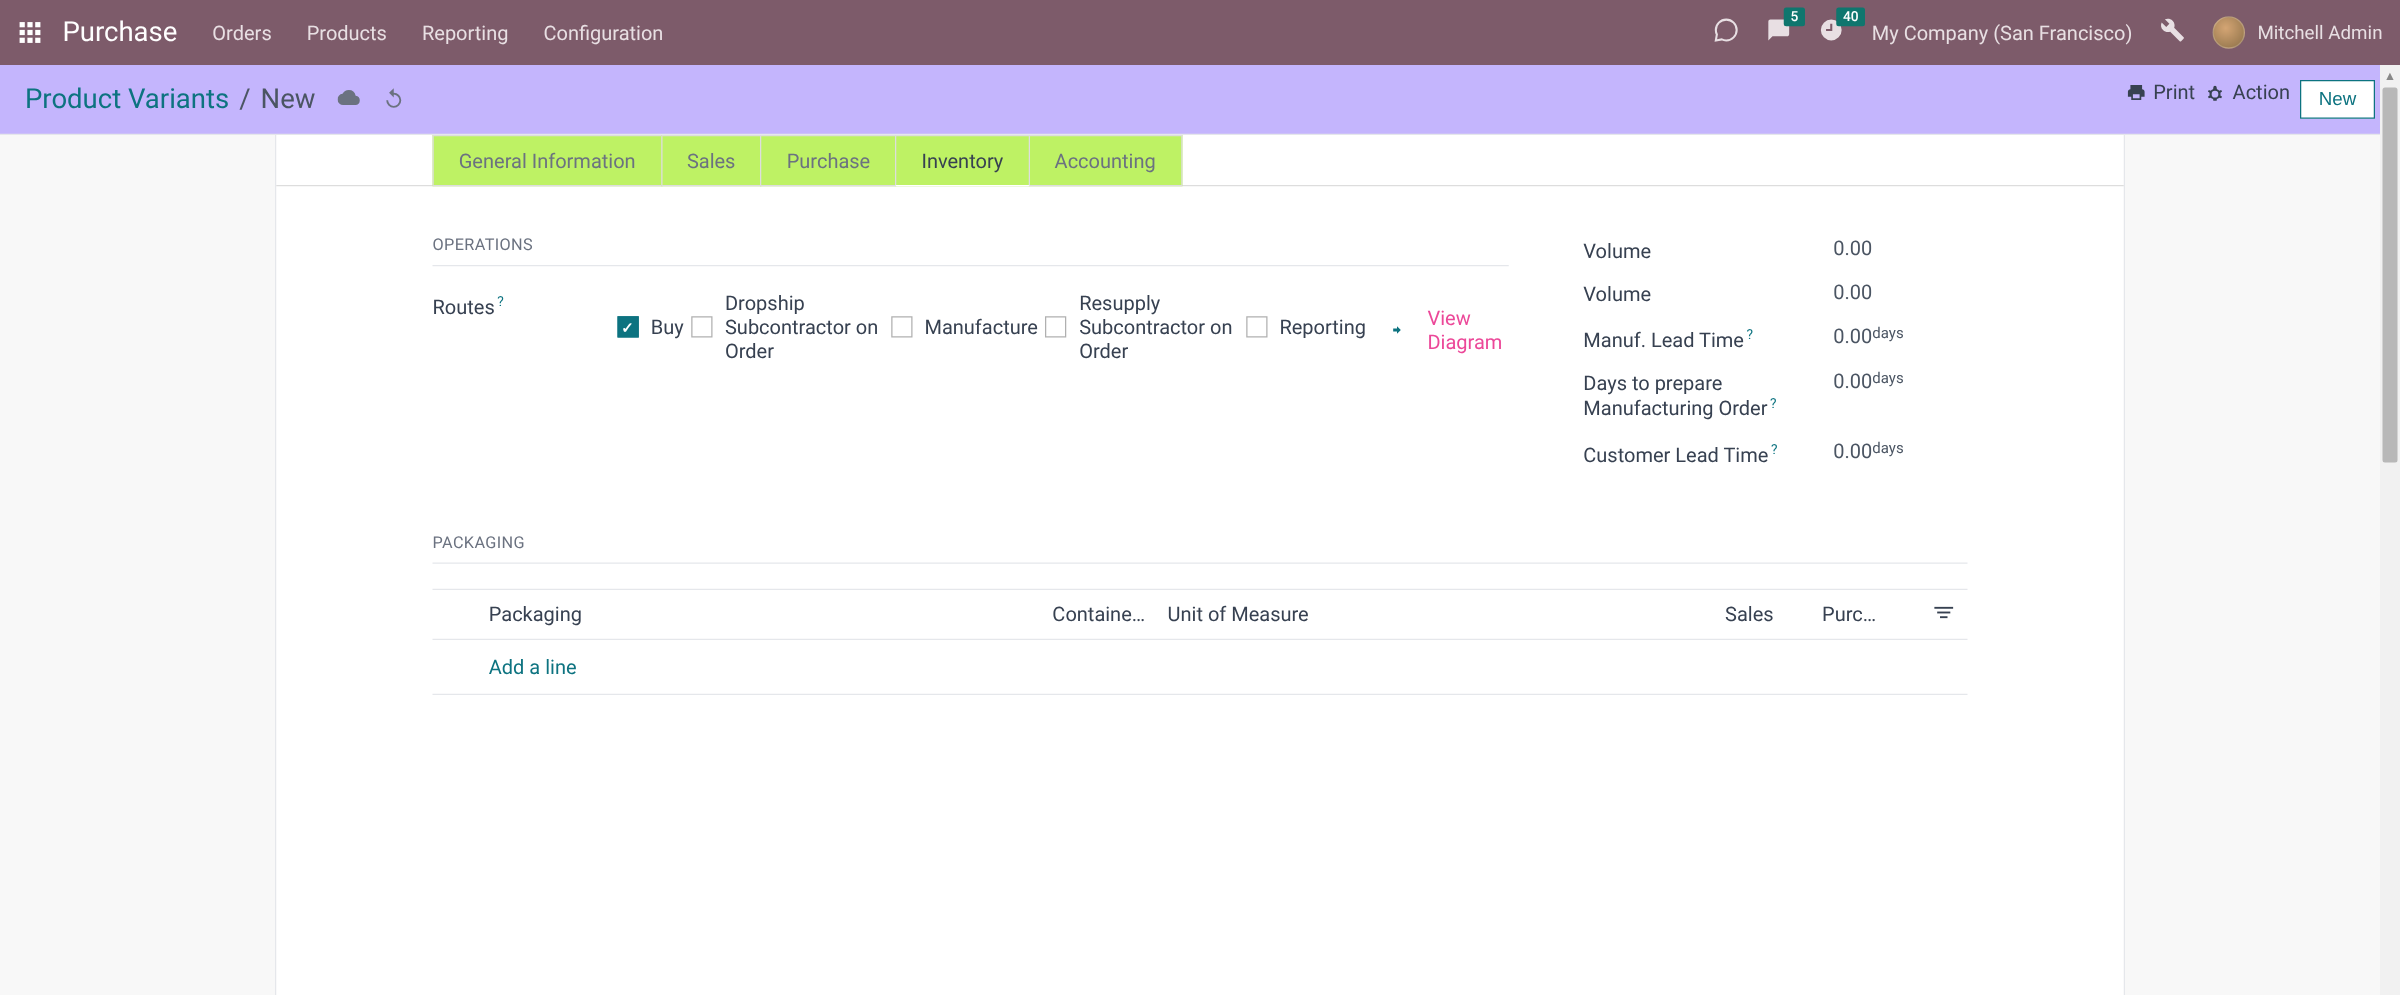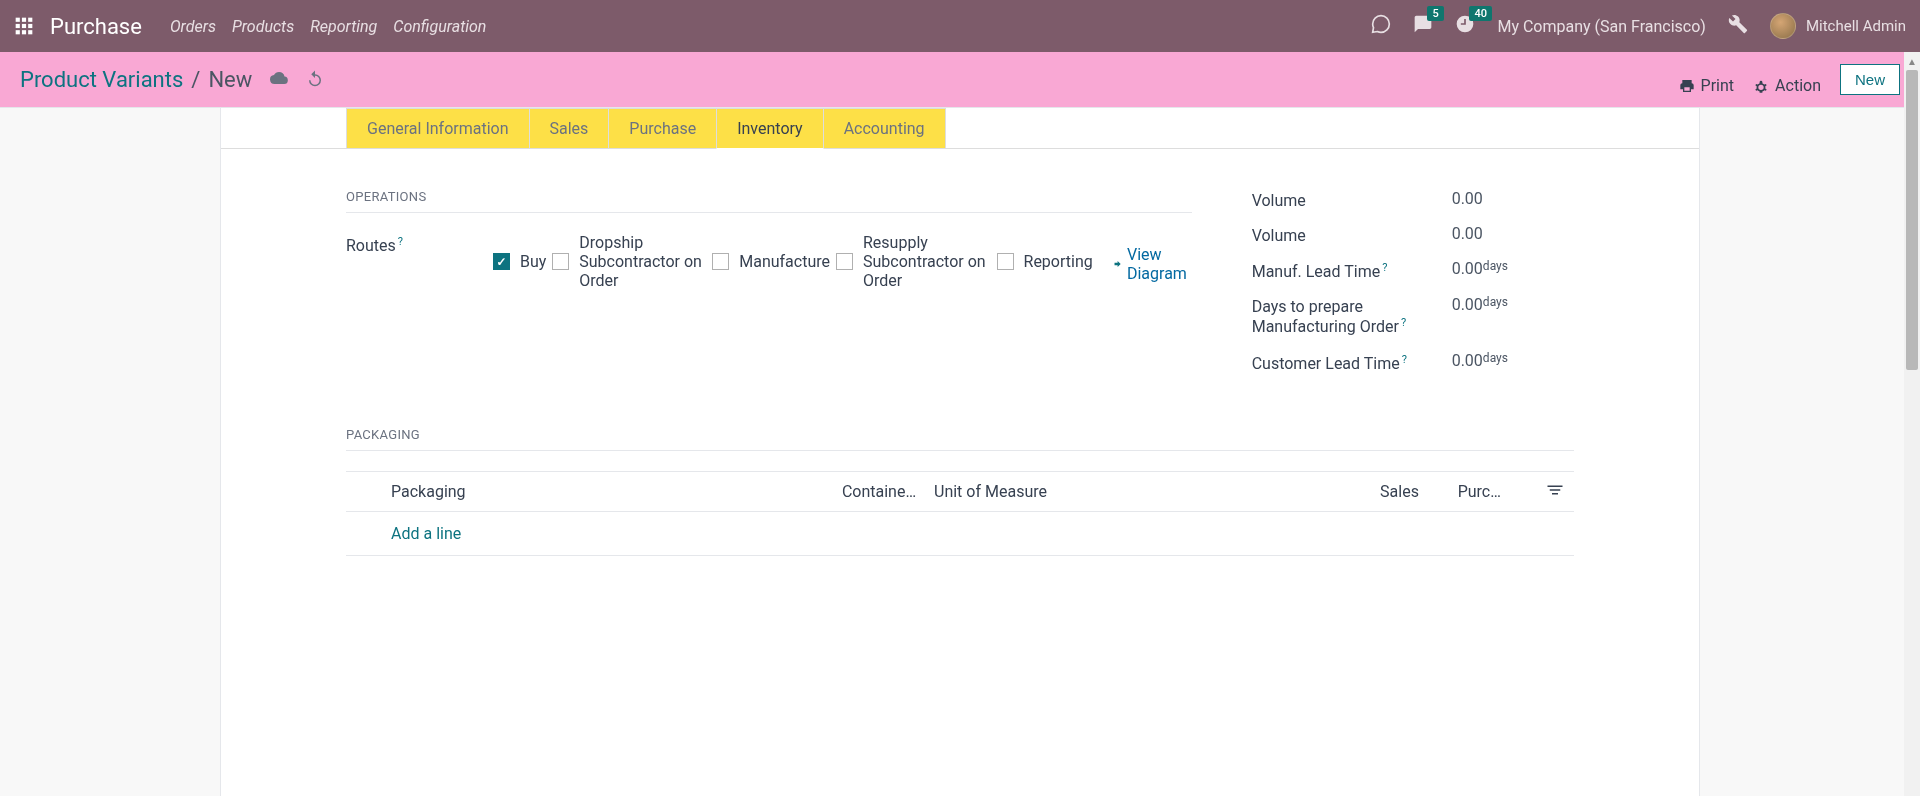--- a/index.html
+++ b/index.html
@@ -2,66 +2,66 @@
 <html><head>
 <meta charset="utf-8">
 <style>
   * { box-sizing: border-box; margin: 0; padding: 0; }
   body { font-family: -apple-system, BlinkMacSystemFont, "Segoe UI", Roboto, sans-serif; background: #f8f8f8; font-size: 15px; color: #374151; }
   
   .topbar { background: #7d5b6a; height: 52px; display: flex; align-items: center; padding: 0 14px; color: #e8dfe3; }
   .apps-icon { width: 20px; height: 20px; margin-right: 16px; cursor: pointer; }
   .apps-icon svg { fill: #fff; }
   .brand { font-size: 22px; color: #fff; margin-right: 28px; }
-  .nav-menu { display: flex; gap: 16px; flex: 1; font-style: italic; }
+  .nav-menu { display: flex; gap: 28px; flex: 1; }
   .nav-item { color: #e8dfe3; cursor: pointer; font-size: 16px; }
   .topbar-right { display: flex; align-items: center; gap: 22px; }
   .tb-icon { position: relative; cursor: pointer; color: #e8dfe3; }
   .tb-icon svg { width: 20px; height: 20px; fill: #e8dfe3; }
   .badge { position: absolute; top: -8px; left: 14px; background: #0f766e; color: #fff; font-size: 11px; padding: 1px 5px; border-radius: 2px; font-weight: 500; }
   .company { font-size: 16px; }
   .user-blk { display: flex; align-items: center; gap: 10px; cursor: pointer; }
   .avatar { width: 26px; height: 26px; border-radius: 50%; background: radial-gradient(circle at 40% 35%, #d4a574, #8b6f47); border: 1px solid #fff3; }
   
-  .subhead { background: #f9a8d4; height: 56px; display: flex; align-items: center; padding: 0 20px; border-bottom: 1px solid #e5e7eb; }
+  .subhead { background: #c4b5fd; height: 56px; display: flex; align-items: center; padding: 0 20px; border-bottom: 1px solid #e5e7eb; }
   .bc { display: flex; align-items: baseline; gap: 8px; font-size: 22px; }
   .bc-link { color: #0d7380; cursor: pointer; }
   .bc-sep, .bc-cur { color: #4b5563; }
   .sub-icons { display: flex; gap: 18px; margin-left: 18px; color: #6b7280; }
   .sub-icons span { cursor: pointer; }
   .sub-icons svg { width: 18px; height: 18px; fill: #6b7280; }
-  .subhead-right { margin-left: auto; display: flex; align-items: flex-end; gap: 19px; }
+  .subhead-right { margin-left: auto; display: flex; align-items: flex-start; gap: 8px; }
   .sh-action { display: flex; align-items: center; gap: 6px; color: #374151; cursor: pointer; font-size: 16px; }
   .sh-action svg { width: 16px; height: 16px; fill: #374151; }
   .btn-new { border: 1px solid #0d7380; color: #0d7380; padding: 6px 14px; background: #fff; cursor: pointer; font-size: 15px; }
   
   .content { max-width: 1480px; margin: 0 auto; background: #fff; border-left: 1px solid #e5e7eb; border-right: 1px solid #e5e7eb; min-height: 740px; }
   
   .tabs { display: flex; padding-left: 125px; }
-  .tab { padding: 10px 20px; border: 1px solid #ddd; margin-right: -1px; color: #6b7280; cursor: pointer; background: #fde047; font-size: 16px; }
+  .tab { padding: 10px 20px; border: 1px solid #ddd; margin-right: -1px; color: #6b7280; cursor: pointer; background: #bef264; font-size: 16px; }
   .tab.active { border-bottom-color: #fff; color: #374151; position: relative; z-index: 2; }
   .tab-border { border-bottom: 1px solid #ddd; margin-top: -1px; }
   
   .panel { padding: 40px 125px 20px; display: flex; gap: 60px; }
   .col { flex: 1; }
   .sect-title { font-size: 13px; font-weight: 400; color: #6b7280; letter-spacing: 0.3px; padding-bottom: 8px; border-bottom: 1px solid #e5e7eb; margin-bottom: 20px; }
   
   .field-row { display: flex; margin-bottom: 14px; align-items: flex-start; }
   .field-label { width: 200px; color: #374151; font-size: 16px; padding-top: 2px; }
   .field-value { flex: 1; color: #4b5563; font-size: 16px; }
   .field-unit { width: 100px; color: #4b5563; font-size: 12px; }
   .help-q { color: #0d7380; font-size: 11px; vertical-align: super; margin-left: 2px; cursor: help; }
   
   .routes { display: flex; gap: 6px; }
   .route-opt { display: flex; align-items: center; gap: 10px; cursor: pointer; }
   .chk { width: 17px; height: 17px; border: 1px solid #b0b0b0; background: #fff; display: flex; align-items: center; justify-content: center; flex-shrink: 0; }
   .chk.checked { background: #0d7380; border-color: #0d7380; }
   .chk.checked::after { content: "✓"; color: #fff; font-size: 12px; font-weight: bold; }
   .route-lbl { font-size: 16px; color: #374151; }
-  .view-diag { display: flex; align-items: center; gap: 5px; color: #0369a1; cursor: pointer; margin-top: 4px; margin-left: 14px; font-size: 16px; }
+  .view-diag { display: flex; align-items: center; gap: 20px; color: #ec4899; cursor: pointer; margin-top: 4px; margin-left: 14px; font-size: 16px; }
   .view-diag svg { width: 14px; height: 14px; fill: #0d7380; }
   
   .pack-sect { padding: 20px 125px; }
   .pack-table { width: 100%; margin-top: 20px; }
   .pack-head { display: flex; padding: 10px 0; border-top: 1px solid #e5e7eb; border-bottom: 1px solid #e5e7eb; color: #374151; font-size: 16px; }
   .pc-pkg { width: 510px; padding-left: 45px; }
   .pc-cont { width: 95px; }
   .pc-uom { width: 460px; }
   .pc-sales { width: 80px; }
   .pc-purc { width: 80px; }

